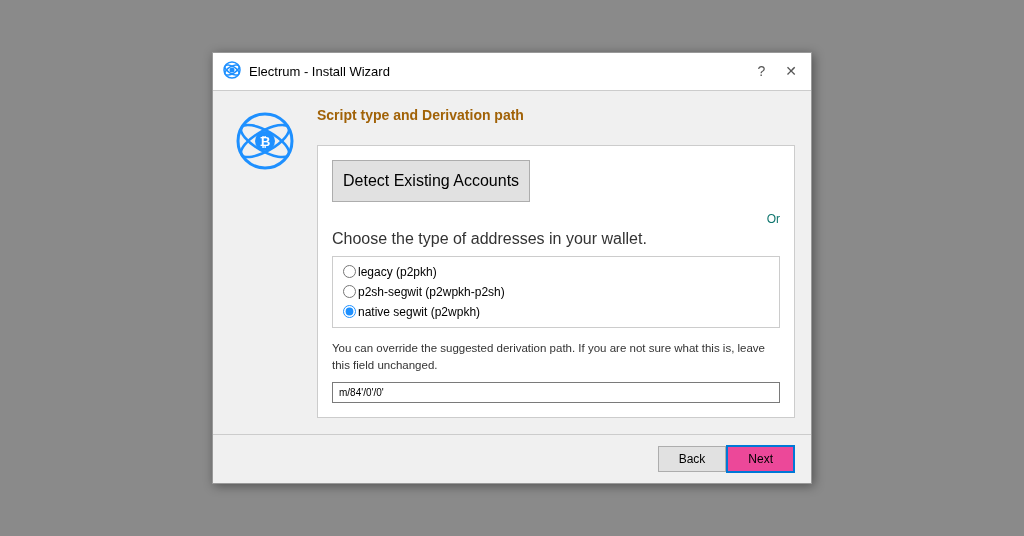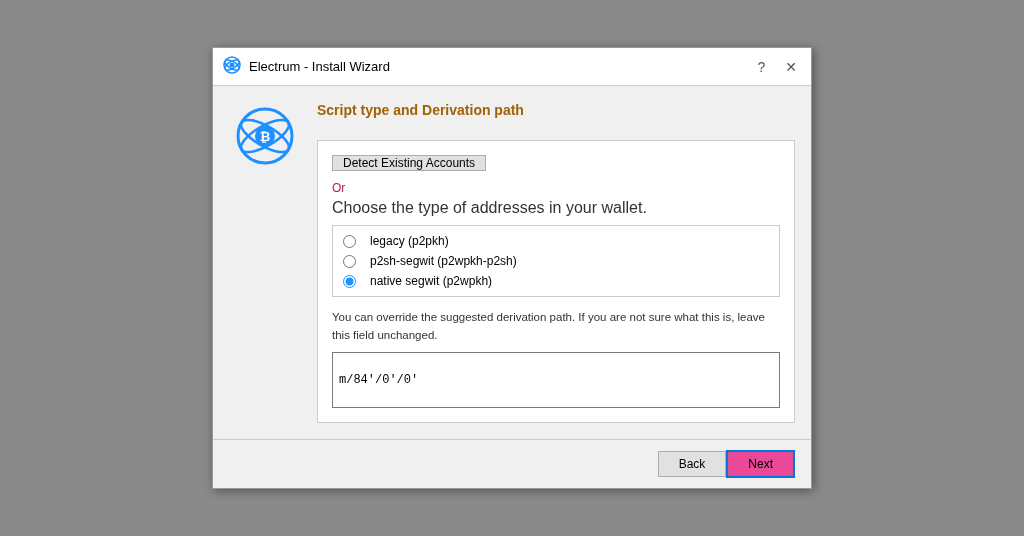--- a/index.html
+++ b/index.html
@@ -90,73 +90,74 @@
     .main-panel {
       background: #fff;
       border: 1px solid #ccc;
       padding: 14px;
       flex: 1;
     }
 
     .detect-button {
       background: #e1e1e1;
       border: 1px solid #adadad;
-      padding: 0 10px;
-      font-size: 12px;
+      padding: 11px 10px;
+      font-size: 16px;
       cursor: pointer;
       font-family: 'Segoe UI', Arial, sans-serif;
     }
 
     .or-text {
       margin: 10px 0 4px 0;
       font-size: 12px;
-      color: #be185d;
+      color: #0f766e;
+      text-align: right;
     }
 
     .choose-label {
       font-size: 16px;
       color: #333;
       margin-bottom: 8px;
     }
 
     .radio-group {
       border: 1px solid #ccc;
       padding: 8px 10px;
       display: flex;
       flex-direction: column;
       gap: 6px;
       margin-bottom: 12px;
     }
 
     .radio-item {
       display: flex;
-      align-items: flex-end;
-      gap: 14px;
+      align-items: flex-start;
+      gap: 2px;
       font-size: 12px;
       cursor: pointer;
     }
 
     .radio-item input[type="radio"] {
       cursor: pointer;
       accent-color: #1e90ff;
     }
 
     .override-text {
       font-size: 11.5px;
       color: #333;
       margin-bottom: 8px;
       line-height: 1.5;
     }
 
     .path-input {
       width: 100%;
       border: 1px solid #7a7a7a;
-      padding: 20px 6px;
-      font-size: 12px;
-      font-family: Liberation Mono, monospace;
+      padding: 4px 6px;
+      font-size: 10px;
+      font-family: Liberation Sans, sans-serif;
       background: #fff;
       outline: none;
     }
 
     .window-footer {
       background: #f0f0f0;
       border-top: 1px solid #ccc;
       display: flex;
       justify-content: flex-end;
       align-items: center;

